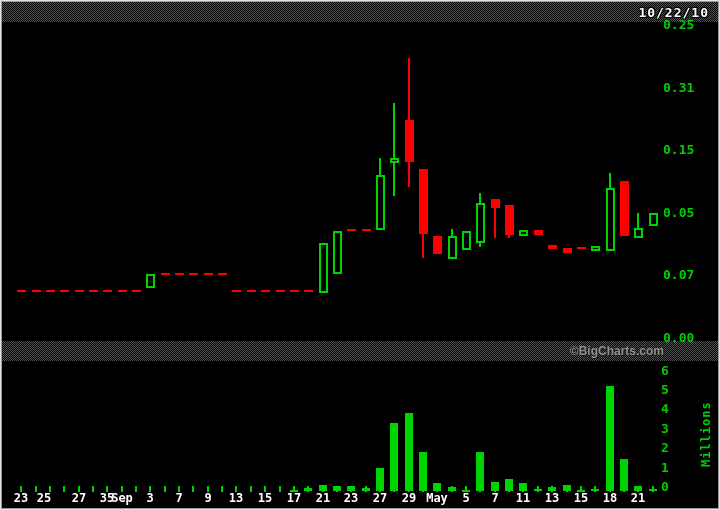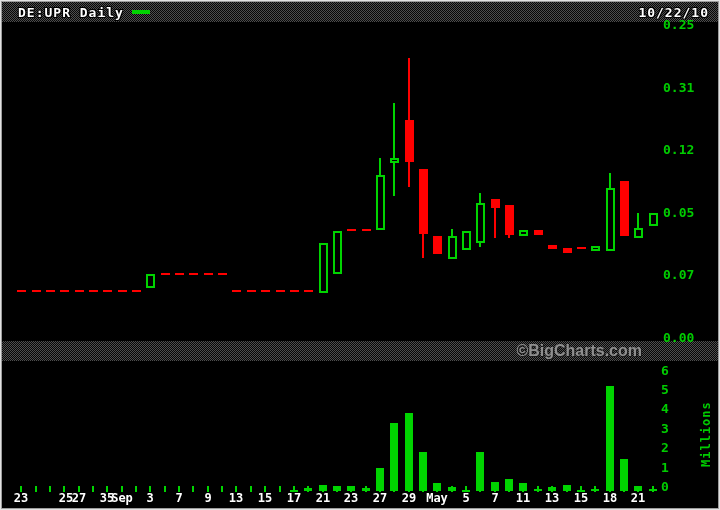--- a/index.html
+++ b/index.html
@@ -20,22 +20,22 @@
     color:#fff;font-size:13px;font-weight:bold;letter-spacing:1px;
     text-shadow:1px 1px 0 #000,-1px 1px 0 #000,1px -1px 0 #000,-1px -1px 0 #000;
   }
   .legend-dash{display:inline-block;width:18px;height:4px;}
   .hdr-date{
     position:absolute;right:9px;top:0;height:20px;display:flex;align-items:center;
     color:#fff;font-size:13px;font-weight:bold;letter-spacing:1px;
     text-shadow:1px 1px 0 #000,-1px 1px 0 #000,1px -1px 0 #000,-1px -1px 0 #000;
   }
   .watermark{
-    position:absolute;right:76px;top:0;height:20px;display:flex;align-items:center;
-    color:#8f8f8f;font-size:16px;font-weight:bold;
+    position:absolute;right:54px;top:0;height:20px;display:flex;align-items:center;
+    color:#8f8f8f;font-size:12px;font-weight:bold;
     font-family:"Liberation Sans",sans-serif;
     text-shadow:1px 1px 0 #1a1a1a;
   }
   .ytick{position:absolute;left:663px;width:50px;height:14px;line-height:14px;
     font-size:13px;font-weight:bold;}
   .vtick{position:absolute;left:661px;width:20px;height:14px;line-height:14px;
     font-size:13px;font-weight:bold;}
   .millions{
     position:absolute;left:699px;top:403px;height:62px;width:13px;
     font-size:12px;font-weight:bold;
@@ -46,24 +46,20 @@
     text-align:center;color:#fff;font-size:12px;font-weight:bold;
     text-shadow:1px 1px 0 #000;}
   .mark{position:absolute;}
 </style>
 </head>
 <body>
 
 <div id="chart-root">
 
   <div class="band" style="top:2px;">
-    <div class="band-title">
-      <span>DE:UPR Daily</span>
-      <span class="legend-dash" style="background: rgb(0, 212, 0);"></span>
-    </div>
     <div class="hdr-date">10/22/10</div>
   </div>
 
   <div id="price-pane">
       <div class="mark" style="left: 17px; top: 290px; width: 9px; height: 2px; background: rgb(255, 0, 0);"></div>
       <div class="mark" style="left: 32px; top: 290px; width: 9px; height: 2px; background: rgb(255, 0, 0);"></div>
       <div class="mark" style="left: 46px; top: 290px; width: 9px; height: 2px; background: rgb(255, 0, 0);"></div>
       <div class="mark" style="left: 60px; top: 290px; width: 9px; height: 2px; background: rgb(255, 0, 0);"></div>
       <div class="mark" style="left: 75px; top: 290px; width: 9px; height: 2px; background: rgb(255, 0, 0);"></div>
       <div class="mark" style="left: 89px; top: 290px; width: 9px; height: 2px; background: rgb(255, 0, 0);"></div>
@@ -193,21 +189,21 @@
       <div class="mark" style="left: 537px; top: 486px; width: 2px; height: 6px; background: rgb(0, 212, 0);"></div>
       <div class="mark" style="left: 551px; top: 486px; width: 2px; height: 6px; background: rgb(0, 212, 0);"></div>
       <div class="mark" style="left: 566px; top: 486px; width: 2px; height: 6px; background: rgb(0, 212, 0);"></div>
       <div class="mark" style="left: 580px; top: 486px; width: 2px; height: 6px; background: rgb(0, 212, 0);"></div>
       <div class="mark" style="left: 594px; top: 486px; width: 2px; height: 6px; background: rgb(0, 212, 0);"></div>
       <div class="mark" style="left: 609px; top: 486px; width: 2px; height: 6px; background: rgb(0, 212, 0);"></div>
       <div class="mark" style="left: 623px; top: 486px; width: 2px; height: 6px; background: rgb(0, 212, 0);"></div>
       <div class="mark" style="left: 637px; top: 486px; width: 2px; height: 6px; background: rgb(0, 212, 0);"></div>
       <div class="mark" style="left: 652px; top: 486px; width: 2px; height: 6px; background: rgb(0, 212, 0);"></div>
       <div class="xlab" style="left: 6px;">23</div>
-      <div class="xlab" style="left: 51px;">25</div>
+      <div class="xlab" style="left: 29px;">25</div>
       <div class="xlab" style="left: 64px;">27</div>
       <div class="xlab" style="left: 92px;">35</div>
       <div class="xlab" style="left: 107px;">Sep</div>
       <div class="xlab" style="left: 135px;">3</div>
       <div class="xlab" style="left: 164px;">7</div>
       <div class="xlab" style="left: 193px;">9</div>
       <div class="xlab" style="left: 221px;">13</div>
       <div class="xlab" style="left: 250px;">15</div>
       <div class="xlab" style="left: 279px;">17</div>
       <div class="xlab" style="left: 308px;">21</div>
@@ -217,21 +213,21 @@
       <div class="xlab" style="left: 422px;">May</div>
       <div class="xlab" style="left: 451px;">5</div>
       <div class="xlab" style="left: 480px;">7</div>
       <div class="xlab" style="left: 508px;">11</div>
       <div class="xlab" style="left: 537px;">13</div>
       <div class="xlab" style="left: 566px;">15</div>
       <div class="xlab" style="left: 595px;">18</div>
       <div class="xlab" style="left: 623px;">21</div>
       <div class="ytick" style="top: 18px; color: rgb(0, 204, 0);">0.25</div>
       <div class="ytick" style="top: 81px; color: rgb(0, 204, 0);">0.31</div>
-      <div class="ytick" style="top: 143px; color: rgb(0, 204, 0);">0.12</div>
+      <div class="ytick" style="top: 143px; color: rgb(0, 204, 0);">0.15</div>
       <div class="ytick" style="top: 206px; color: rgb(0, 204, 0);">0.05</div>
       <div class="ytick" style="top: 268px; color: rgb(0, 204, 0);">0.07</div>
       <div class="ytick" style="top: 331px; color: rgb(0, 204, 0);">0.00</div>
       <div class="vtick" style="top: 364px; color: rgb(0, 204, 0);">6</div>
       <div class="vtick" style="top: 383px; color: rgb(0, 204, 0);">5</div>
       <div class="vtick" style="top: 402px; color: rgb(0, 204, 0);">4</div>
       <div class="vtick" style="top: 422px; color: rgb(0, 204, 0);">3</div>
       <div class="vtick" style="top: 441px; color: rgb(0, 204, 0);">2</div>
       <div class="vtick" style="top: 461px; color: rgb(0, 204, 0);">1</div>
       <div class="vtick" style="top: 480px; color: rgb(0, 204, 0);">0</div>

